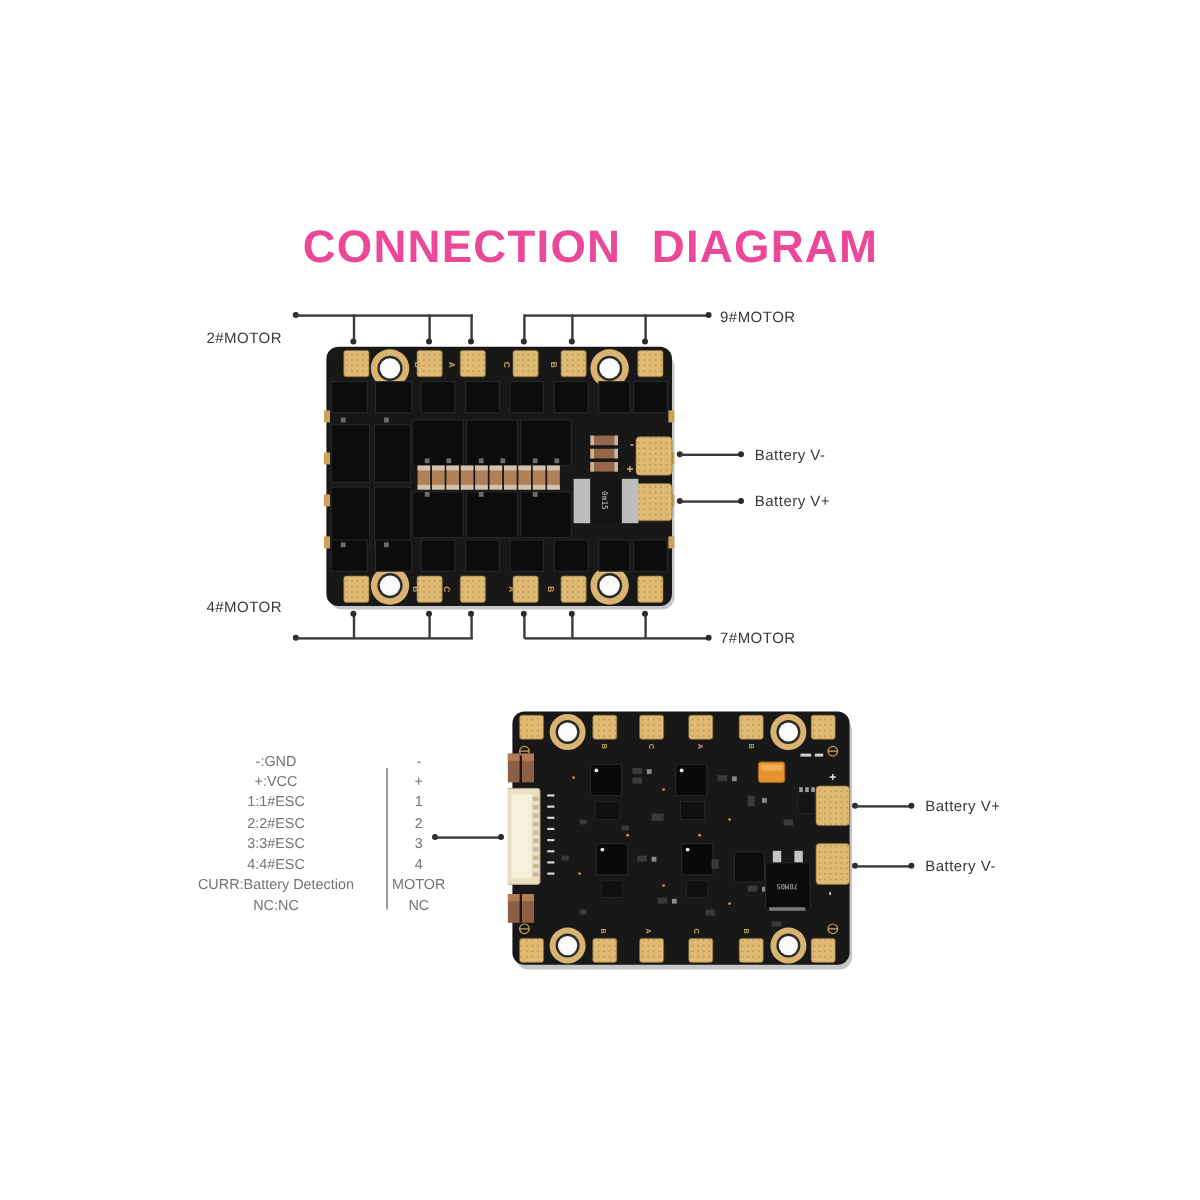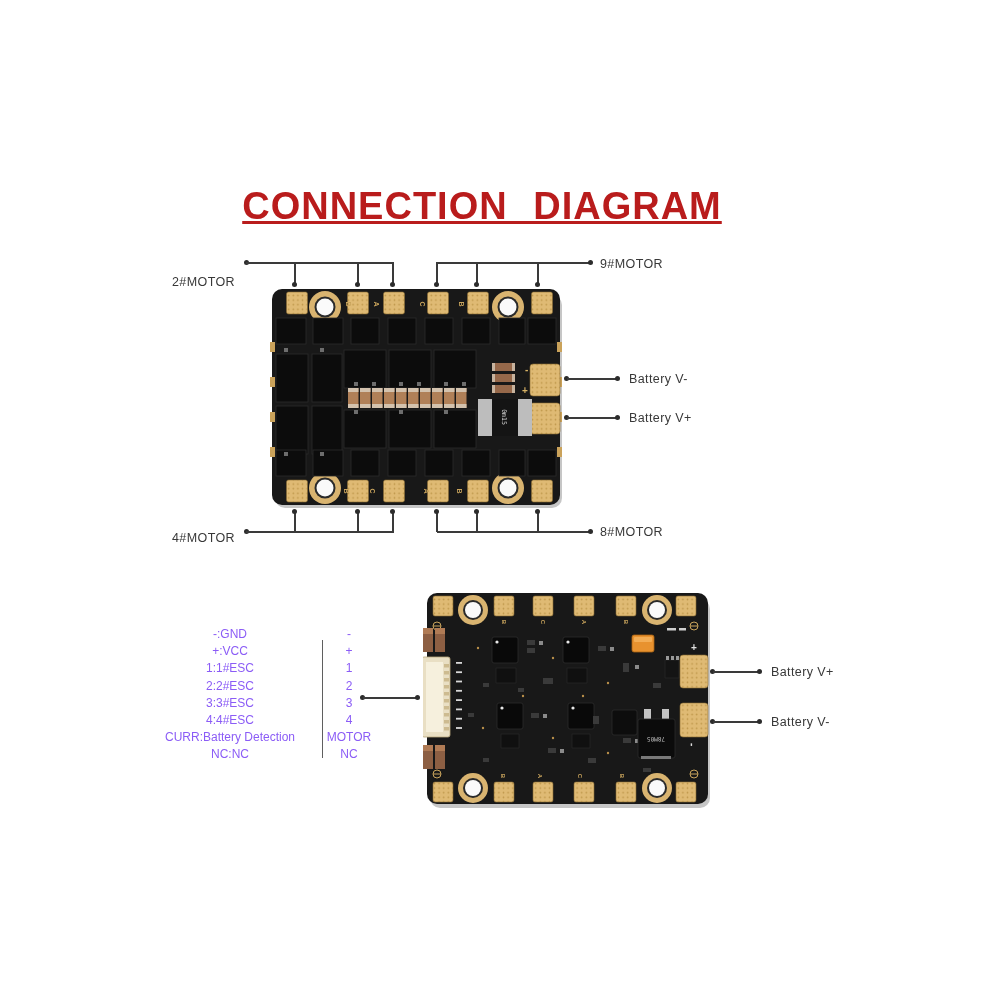--- a/index.html
+++ b/index.html
@@ -1,26 +1,26 @@
 <!DOCTYPE html>
 <html><head>
 <meta charset="utf-8">
 <style>
   html,body{margin:0;padding:0;background:#ffffff;}
   .canvas{position:relative;width:1000px;height:1000px;background:#ffffff;overflow:hidden;
           font-family:"Liberation Sans", sans-serif;}
-  .title{position:absolute;left:2px;top:185px;width:960px;text-align:center;
-         font-size:38px;font-weight:700;letter-spacing:1px;word-spacing:14px;color:#b91c1c;text-decoration:underline;}
+  .title{position:absolute;left:12px;top:185px;width:960px;text-align:center;
+         font-size:38px;font-weight:700;letter-spacing:1px;word-spacing:14px;color:#ec4899;}
   .lbl{position:absolute;font-size:12.5px;color:#383838;letter-spacing:.4px;white-space:nowrap;line-height:14px;}
   .lbl.r{text-align:right;}
   .hline{position:absolute;height:1.6px;background:#3a3a3a;}
   .vline{position:absolute;width:1.6px;background:#3a3a3a;}
   .dot{position:absolute;width:5px;height:5px;border-radius:50%;background:#2c2c2c;}
   .board{position:absolute;}
-  .pintable{position:absolute;font-size:12px;color:#8b5cf6;}
+  .pintable{position:absolute;font-size:12px;color:#737373;}
   .pintable .row{height:17.2px;line-height:17.2px;text-align:center;white-space:nowrap;}
   .divider{position:absolute;width:1.2px;background:#5f5f5f;}
 </style>
 </head>
 <body>
 
 <div class="canvas">
 
   <div class="title">CONNECTION DIAGRAM</div>
 
@@ -424,31 +424,31 @@
   <div class="lbl" style="left:600px;top:257px">9#MOTOR</div>
   <div class="hline" style="left:437px;top:262px;width:153px"></div>
   <div class="dot" style="left:588px;top:260px"></div>
   <div class="vline" style="left:436px;top:262px;height:21px"></div>
   <div class="vline" style="left:476px;top:262px;height:21px"></div>
   <div class="vline" style="left:537px;top:262px;height:21px"></div>
   <div class="dot" style="left:434px;top:282px"></div>
   <div class="dot" style="left:474px;top:282px"></div>
   <div class="dot" style="left:535px;top:282px"></div>
 
-  <div class="lbl r" style="left:155px;top:531px;width:80px">4#MOTOR</div>
+  <div class="lbl r" style="left:155px;top:499px;width:80px">4#MOTOR</div>
   <div class="dot" style="left:244px;top:529px"></div>
   <div class="hline" style="left:246px;top:531px;width:148px"></div>
   <div class="vline" style="left:294px;top:511px;height:21px"></div>
   <div class="vline" style="left:357px;top:511px;height:21px"></div>
   <div class="vline" style="left:392px;top:511px;height:21px"></div>
   <div class="dot" style="left:292px;top:509px"></div>
   <div class="dot" style="left:355px;top:509px"></div>
   <div class="dot" style="left:390px;top:509px"></div>
 
-  <div class="lbl" style="left:600px;top:525px">8#MOTOR</div>
+  <div class="lbl" style="left:600px;top:525px">7#MOTOR</div>
   <div class="hline" style="left:437px;top:531px;width:153px"></div>
   <div class="dot" style="left:588px;top:529px"></div>
   <div class="vline" style="left:436px;top:511px;height:21px"></div>
   <div class="vline" style="left:476px;top:511px;height:21px"></div>
   <div class="vline" style="left:537px;top:511px;height:21px"></div>
   <div class="dot" style="left:434px;top:509px"></div>
   <div class="dot" style="left:474px;top:509px"></div>
   <div class="dot" style="left:535px;top:509px"></div>
 
   <div class="dot" style="left:564px;top:376px"></div>

